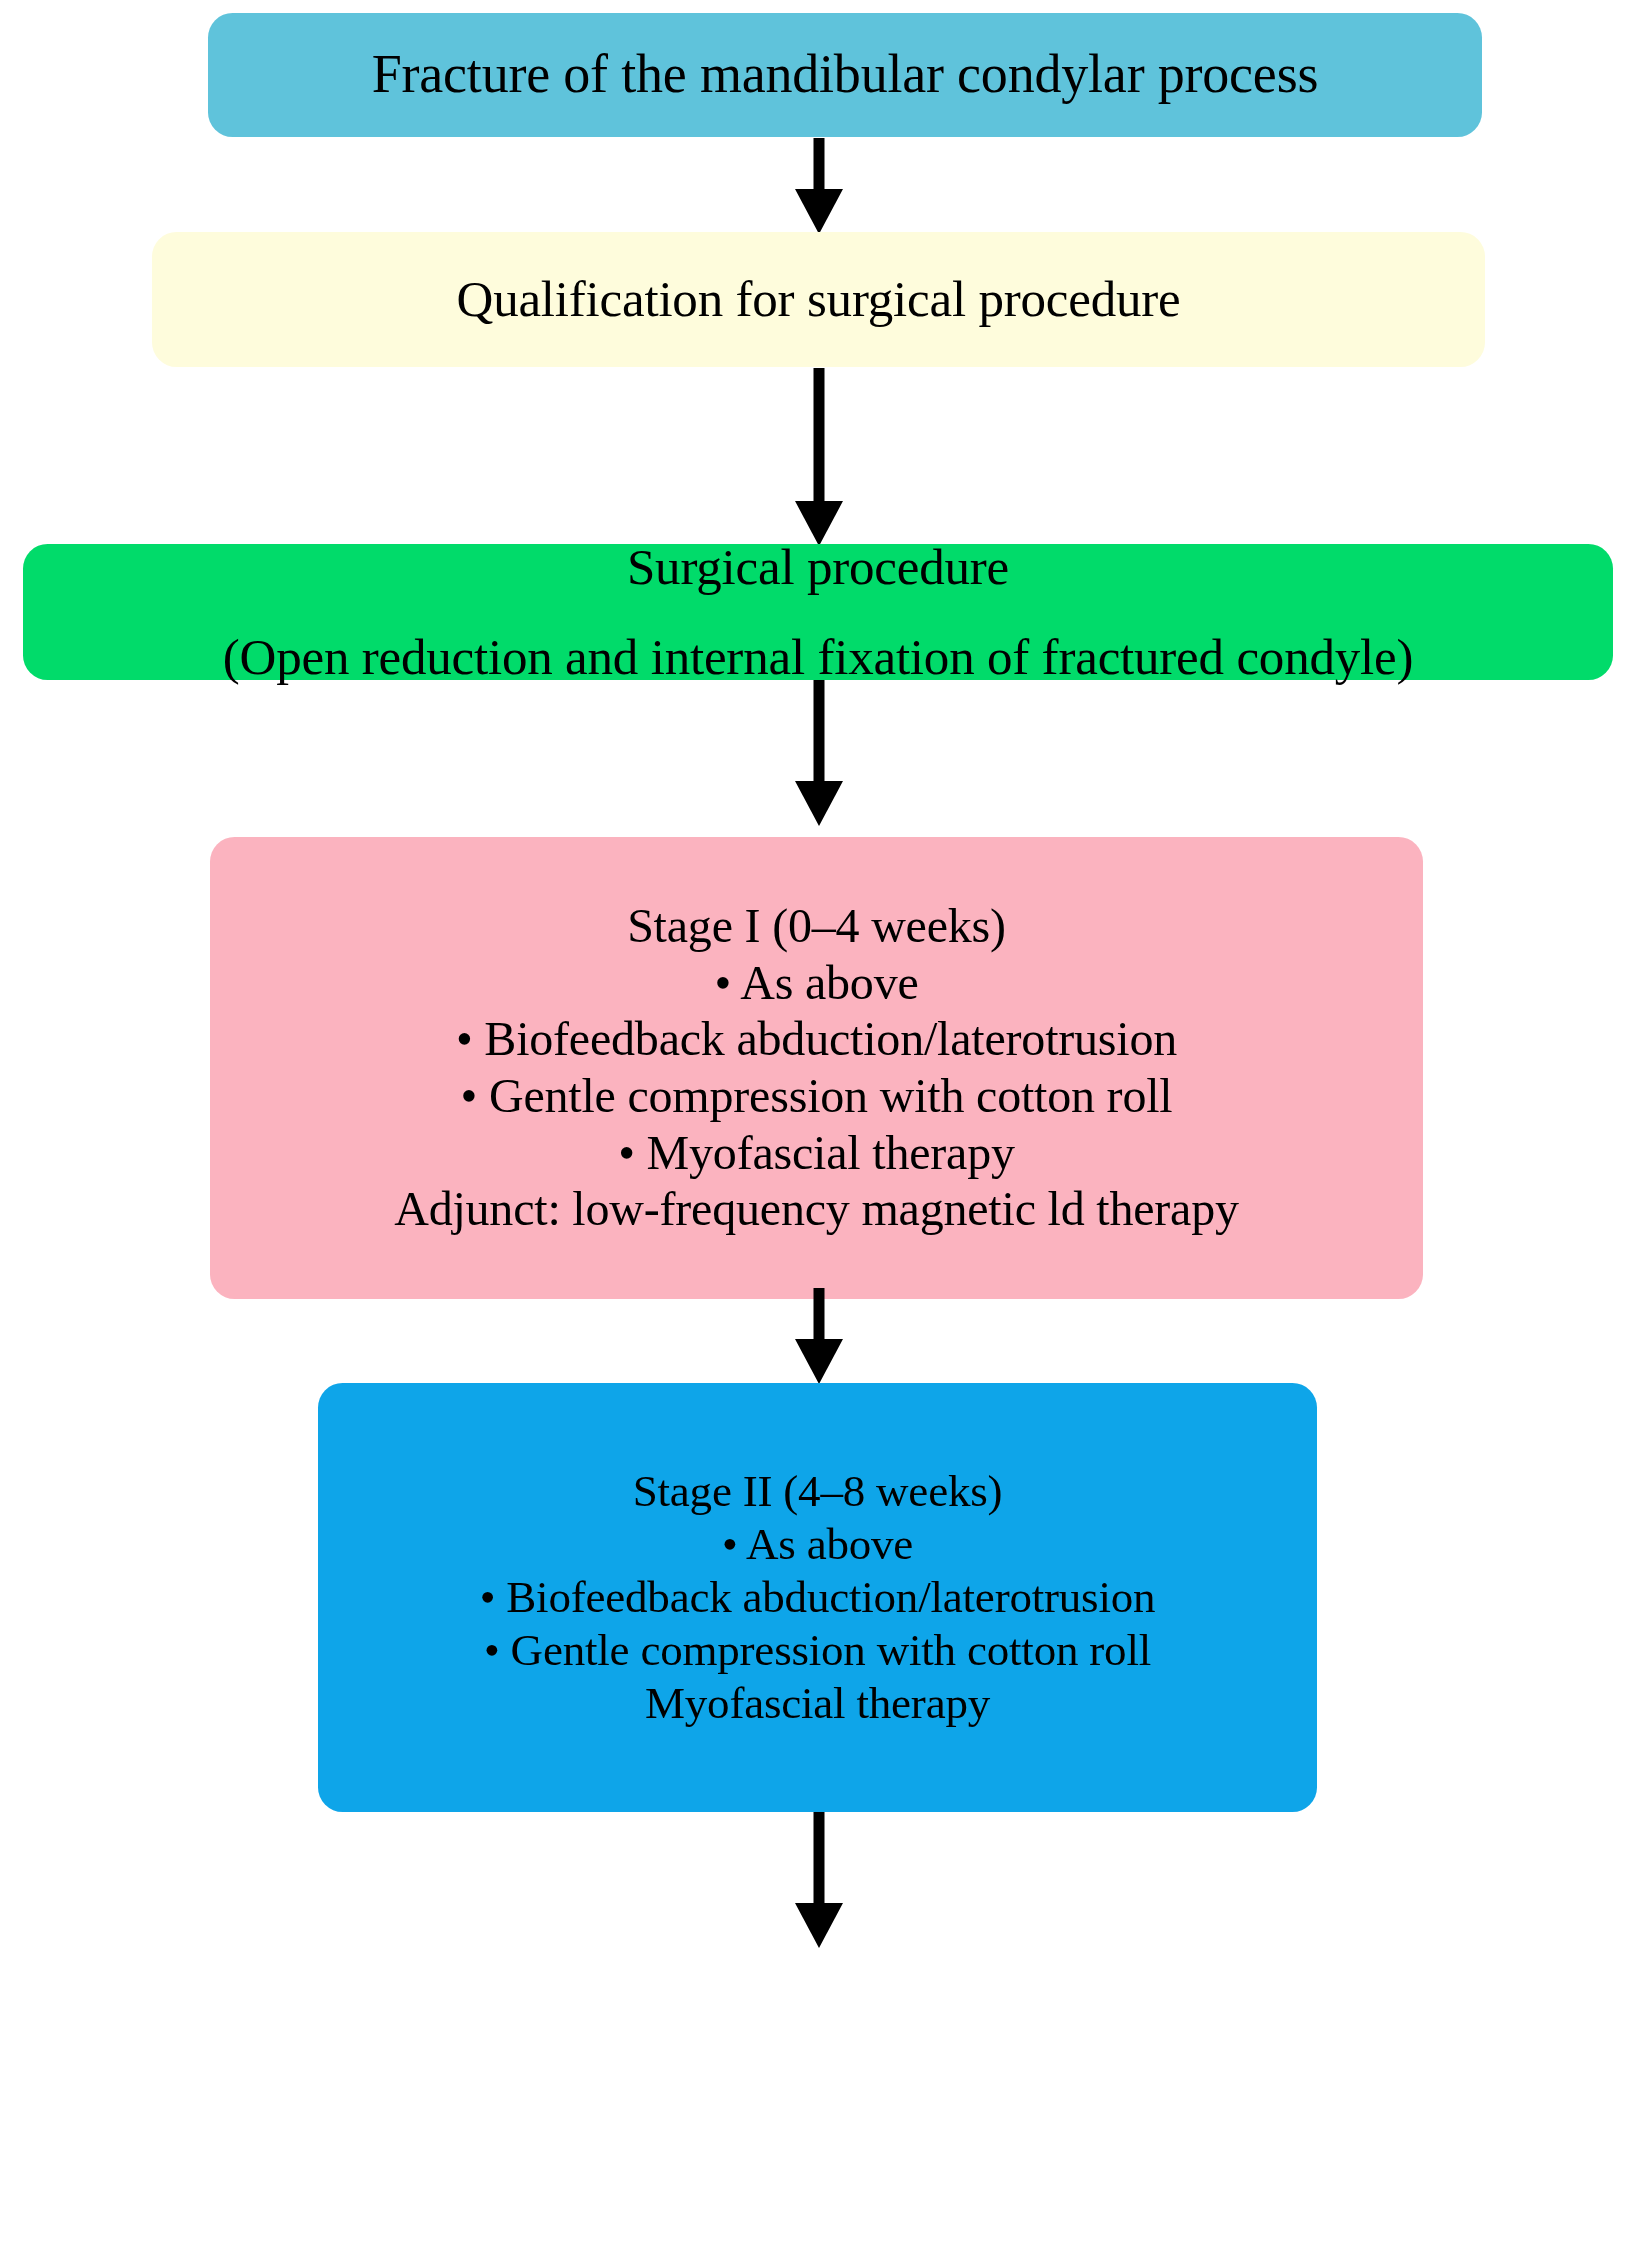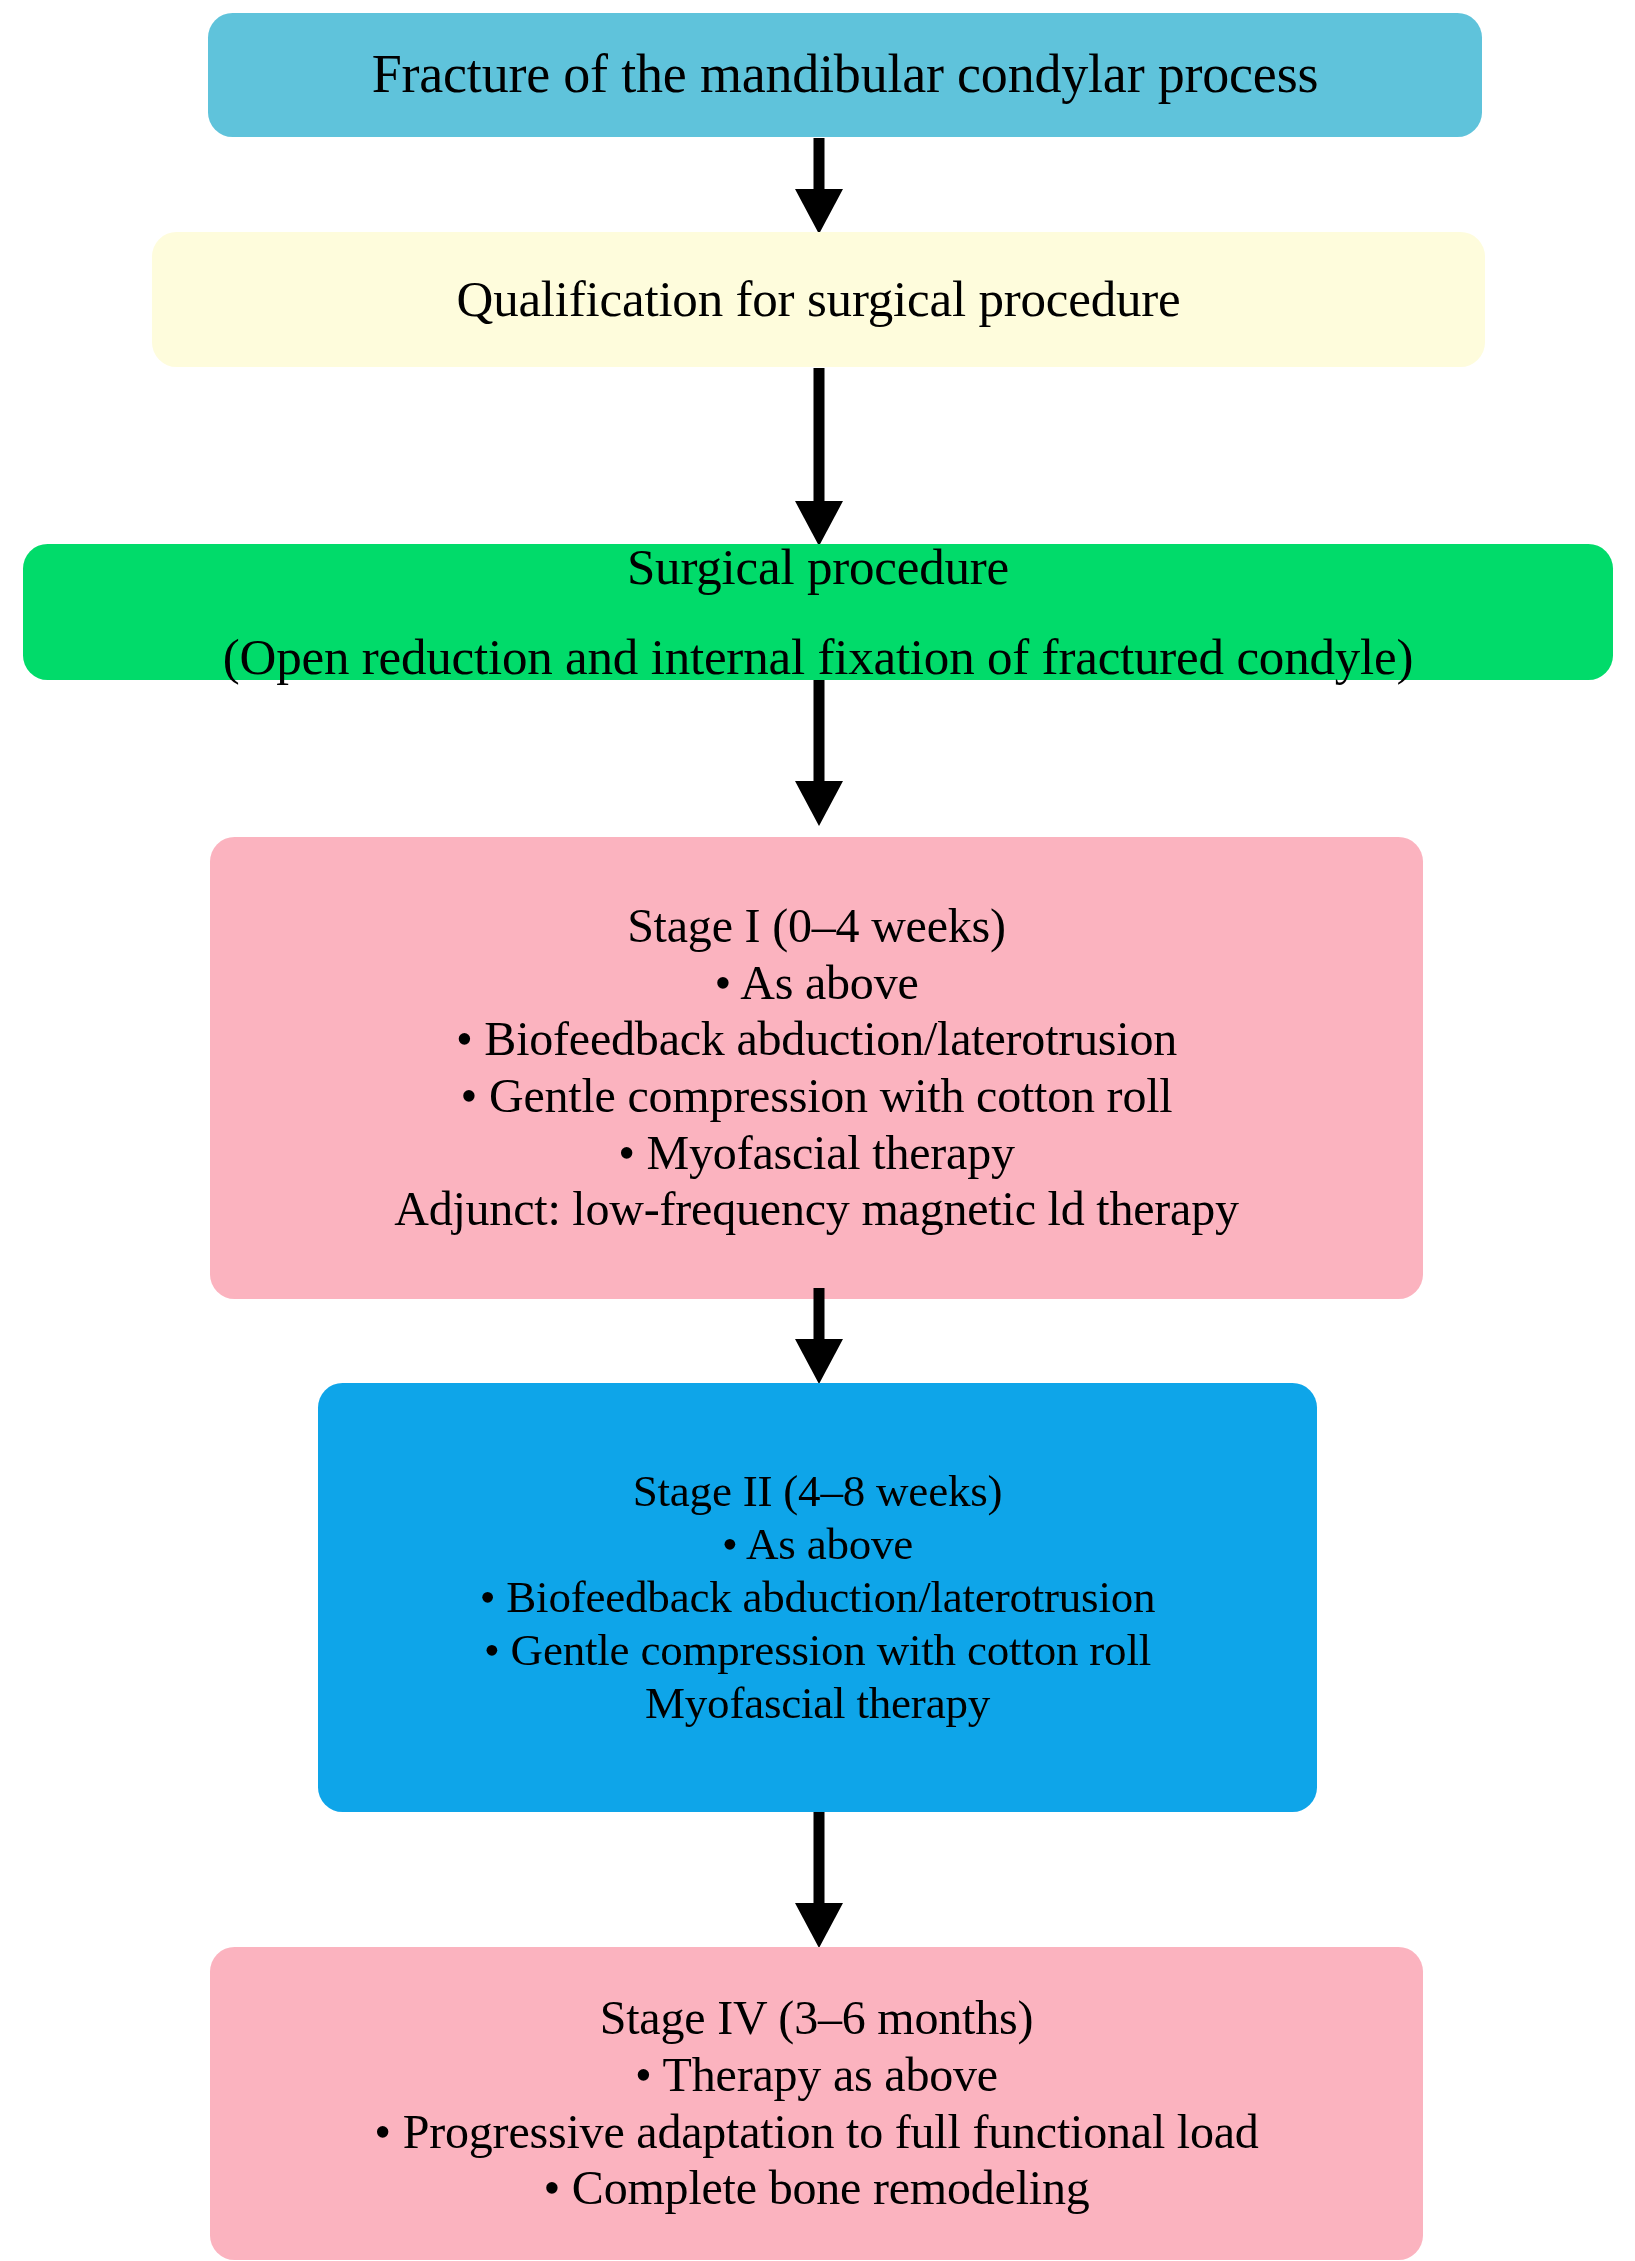--- a/index.html
+++ b/index.html
@@ -181,21 +181,15 @@
     <span class="line">• Biofeedback abduction/laterotrusion</span>
     <span class="line">• Gentle compression with cotton roll</span>
     <span class="line">Myofascial therapy</span>
   </div>
 
   <div class="arrow" id="arrow-5">
     <div class="shaft"></div>
     <div class="head"></div>
   </div>
 
-  <div class="node" id="node-stage4">
-    <span class="line">Stage IV (3–6 months)</span>
-    <span class="line">• Therapy as above</span>
-    <span class="line">• Progressive adaptation to full functional load</span>
-    <span class="line">• Complete bone remodeling</span>
-  </div>
 
 </div>
 
 
 </body></html>

